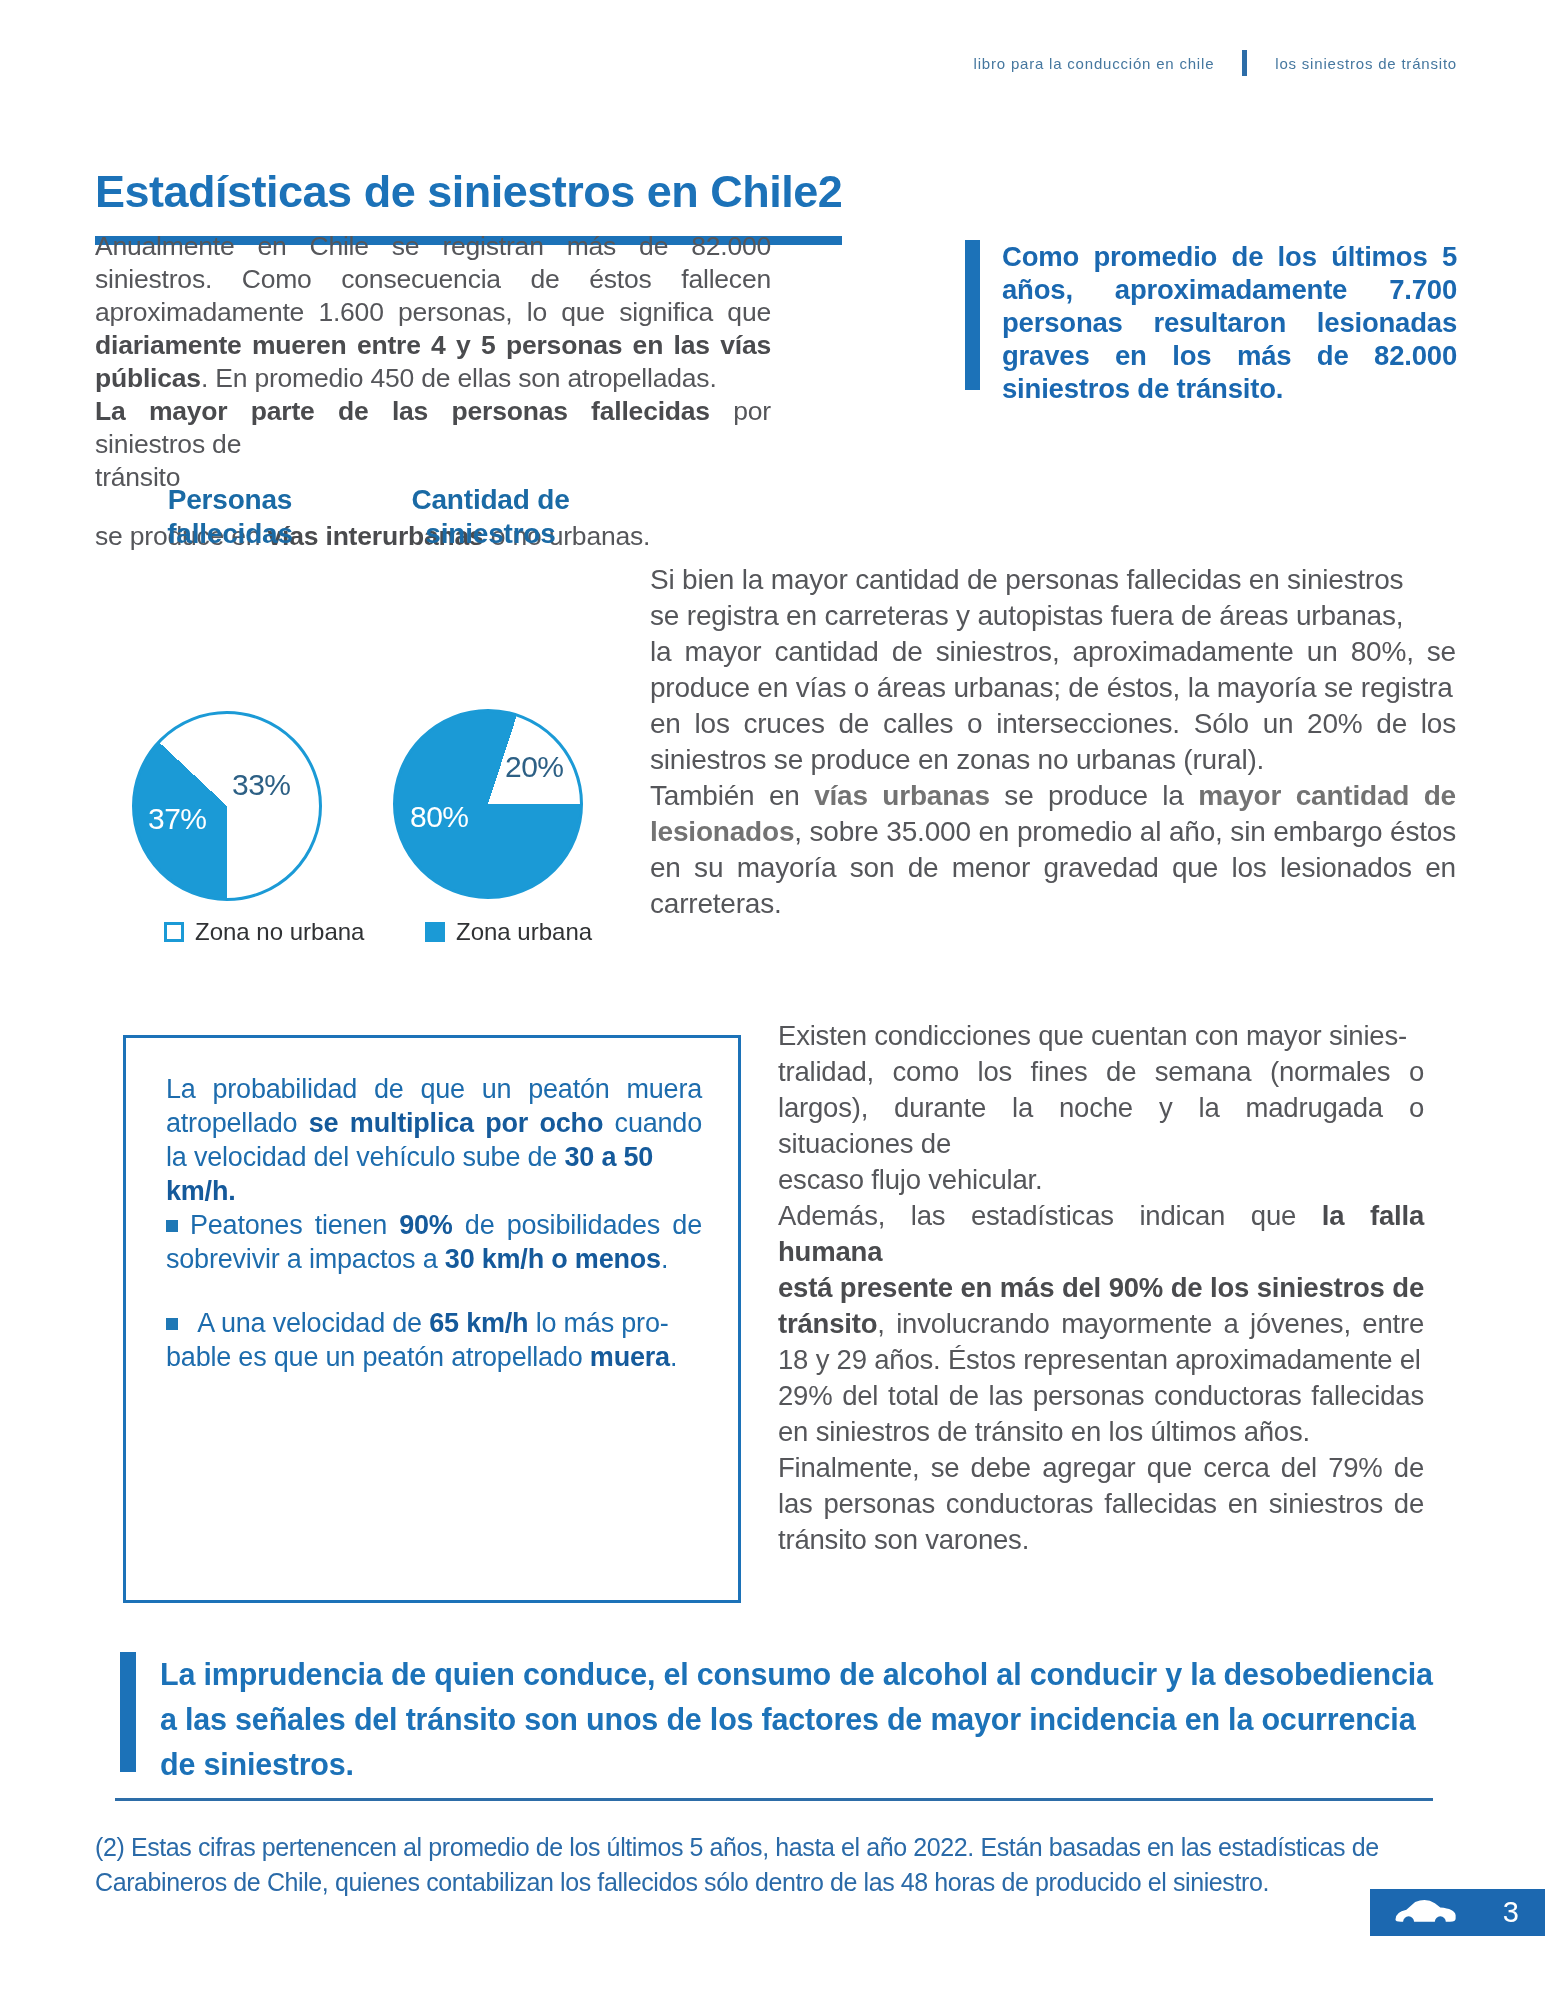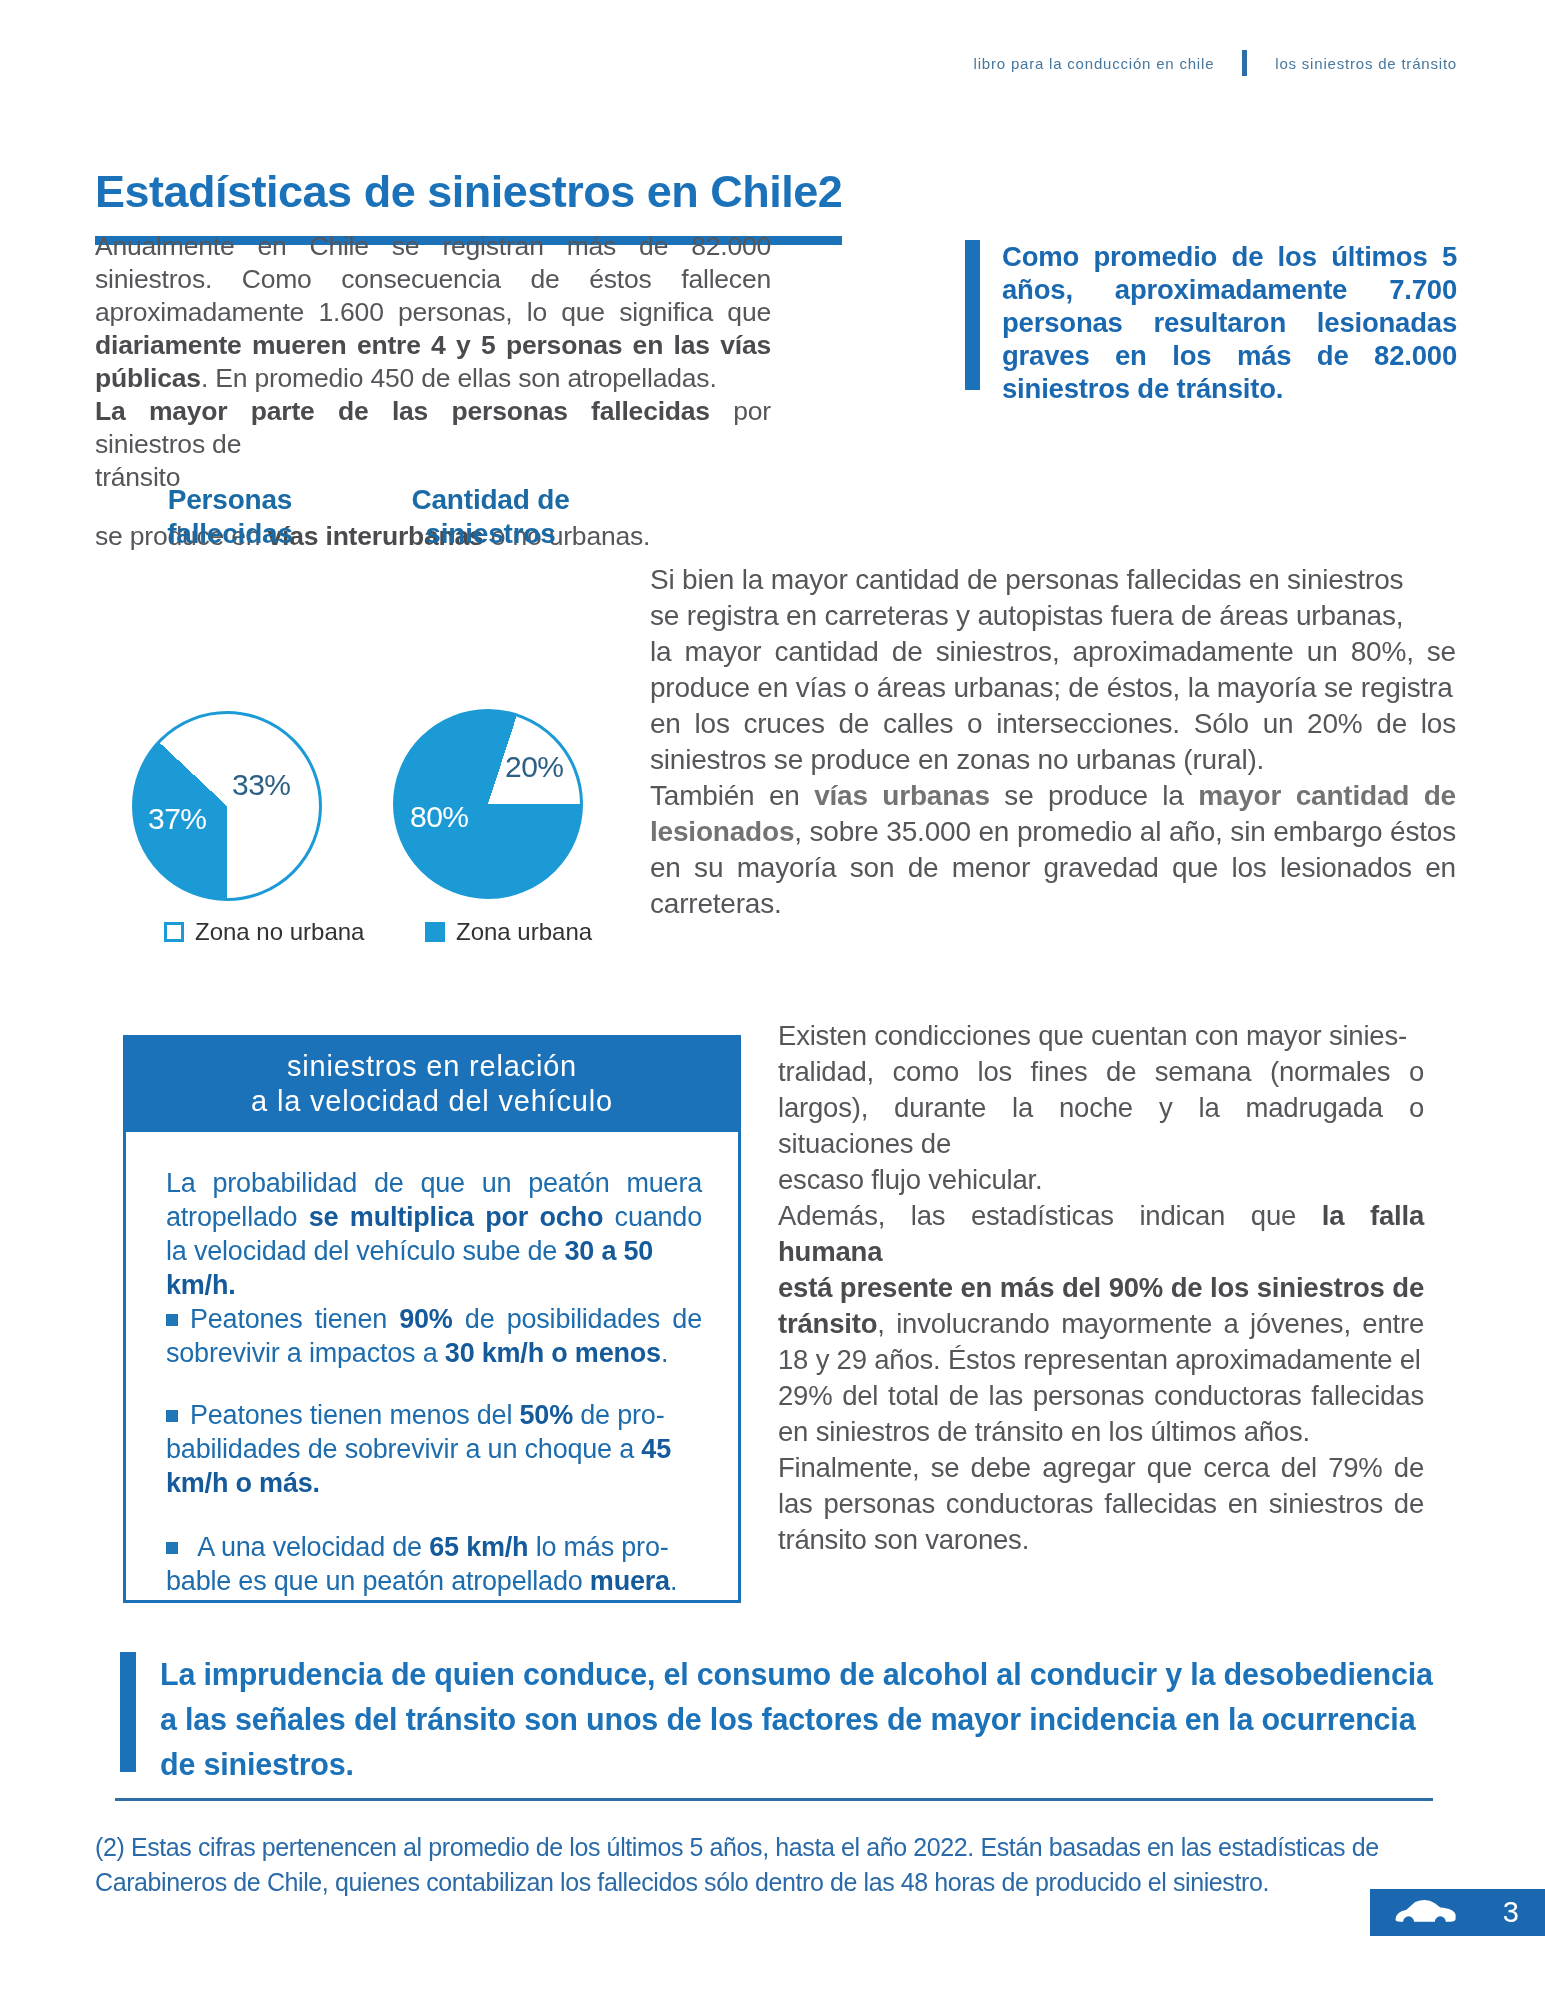--- a/index.html
+++ b/index.html
@@ -125,28 +125,24 @@
     <span>Zona no urbana</span>
   </div>
   <div class="legend l2">
     <span class="swatch solid"></span>
     <span>Zona urbana</span>
   </div>
 
   <div class="urban"><span>Si bien la mayor cantidad de personas fallecidas en siniestros</span><br><span>se registra en carreteras y autopistas fuera de áreas urbanas,</span><br><span>la mayor cantidad de siniestros, aproximadamente un 80%, se produce en vías o áreas urbanas; de éstos, la mayoría se registra</span><br><span>en los cruces de calles o intersecciones. Sólo un 20% de los siniestros se produce en zonas no urbanas (rural).</span><br><span>También en </span><b>vías urbanas</b><span> se produce la </span><b>mayor cantidad de lesionados</b><span>, sobre 35.000 en promedio al año, sin embargo éstos en su mayoría son de menor gravedad que los lesionados en carreteras.</span></div>
 
   <div class="speed-box">
-    <div class="speed-head"><span>siniestros en relación</span><br><span>a la velocidad del vehículo</span></div>
     <div class="speed-body">
       <p class="speed-lead"><span>La probabilidad de que un peatón muera atropellado </span><b>se multiplica por ocho</b><span> cuando la velocidad del vehículo sube de </span><b>30 a 50</b><br><b>km/h.</b></p>
       <div class="bullet">
         <span class="bullet-marker"></span><span><span>Peatones tienen </span><b>90%</b><span> de posibilidades de sobrevivir a impactos a </span><b>30 km/h o menos</b><span>.</span></span>
-      </div>
-      <div class="bullet gap1">
-        <span class="bullet-marker"></span><span><span>Peatones tienen menos del </span><b>50%</b><span> de pro-</span><br><span>babilidades de sobrevivir a un choque a </span><b>45</b><br><b>km/h o más.</b></span>
       </div>
       <div class="bullet gap2">
         <span class="bullet-marker"></span>&nbsp;<span><span>A una velocidad de </span><b>65 km/h</b><span> lo más pro-</span><br><span>bable es que un peatón atropellado </span><b>muera</b><span>.</span></span>
       </div>
     </div>
   </div>
 
   <div class="cond"><span>Existen condicciones que cuentan con mayor sinies-</span><br><span>tralidad, como los fines de semana (normales o largos), durante la noche y la madrugada o situaciones de</span><br><span>escaso flujo vehicular.</span><br><span>Además, las estadísticas indican que </span><b>la falla humana</b><br><b>está presente en más del 90% de los siniestros de tránsito</b><span>, involucrando mayormente a jóvenes, entre 18 y 29 años. Éstos representan aproximadamente el</span><br><span>29% del total de las personas conductoras fallecidas en siniestros de tránsito en los últimos años.</span><br><span>Finalmente, se debe agregar que cerca del 79% de las personas conductoras fallecidas en siniestros de tránsito son varones.</span></div>
 
   <div class="bottom-co">

